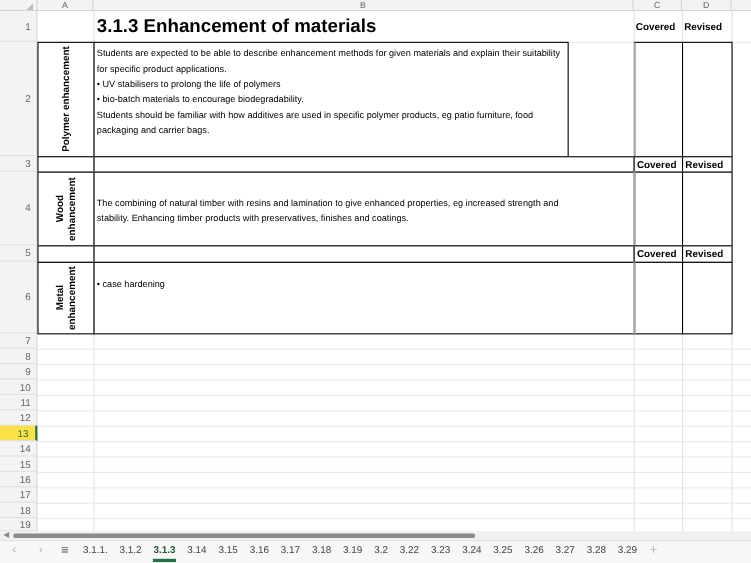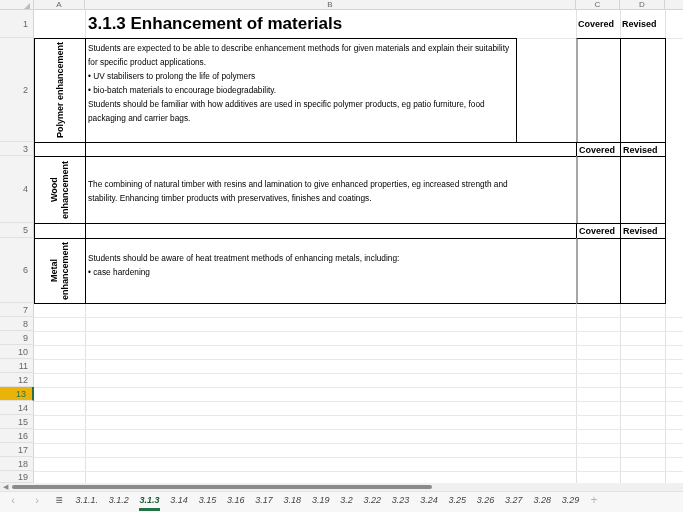--- a/index.html
+++ b/index.html
@@ -10,21 +10,21 @@
 
     
     .col-head-bar { left: 0; top: 0; width: 683px; height: 10px; background: #f3f3f3; border-bottom: 1px solid #d4d4d4; }
     .corner { left: 0; top: 0; width: 34px; height: 10px; border-right: 1px solid #d4d4d4; }
     .corner-tri { position: absolute; right: 3px; bottom: 1px; width: 0; height: 0; border-left: 6px solid transparent; border-bottom: 6px solid #bdbdbd; }
     .col-head { top: 0; height: 10px; font-size: 8px; line-height: 10px; color: #666; text-align: center; border-right: 1px solid #d4d4d4; }
 
     
     .row-head-bar { left: 0; top: 10px; width: 34px; height: 473px; background: #f3f3f3; border-right: 1px solid #d4d4d4; }
     .row-head { left: 0; width: 34px; font-size: 9px; color: #666; text-align: right; padding-right: 6px; display: flex; align-items: center; justify-content: flex-end; border-bottom: 1px solid #e0e0e0; }
-    .row-head.selected { background: #eab308; color: #217346; border-right: 2px solid #217346; }
+    .row-head.selected { background: #fde047; color: #217346; border-right: 2px solid #217346; }
 
     
     .grid-v { top: 10px; width: 1px; height: 473px; background: #e2e2e2; }
     .grid-h { left: 34px; height: 1px; width: 649px; background: #e8e8e8; }
 
     
     .cell { background: #fff; }
     .bk { border: 1px solid #000; }
     .title { left: 88px; top: 10px; height: 28px; font-size: 17px; font-weight: bold; line-height: 28px; font-family: "Liberation Sans", sans-serif; }
     .hdr-label { font-size: 9px; font-weight: bold; display: flex; align-items: center; }
@@ -37,21 +37,21 @@
     
     .hscroll-track { left: 0; top: 483px; width: 683px; height: 8px; background: #f0f0f0; }
     .hscroll-thumb { left: 12px; top: 485px; width: 420px; height: 4px; border-radius: 2px; background: #8a8a8a; }
     .hscroll-arrow { left: 3px; top: 483px; font-size: 7px; color: #8a8a8a; line-height: 8px; }
 
     
     .tabbar { left: 0; top: 491px; width: 683px; height: 21px; background: #f7f7f7; border-top: 1px solid #e3e3e3; }
     .tab-nav { top: 491px; height: 21px; font-size: 11px; color: #b0b0b0; line-height: 19px; text-align: center; width: 14px; }
     .tab-menu { left: 52px; top: 491px; height: 21px; width: 14px; font-size: 12px; color: #555; line-height: 19px; text-align: center; }
     .tabs { left: 70px; top: 491px; height: 21px; display: flex; }
-    .tab { font-size: 9px; color: #444; padding: 0 5.4px; line-height: 18px; height: 21px; position: relative; cursor: pointer; font-style: italic; }
+    .tab { font-size: 9px; color: #444; padding: 0 5.4px; line-height: 18px; height: 21px; position: relative; cursor: pointer; }
     .tab.active { font-weight: bold; color: #1e5a36; }
     .tab.active::after { content: ""; position: absolute; left: 5px; right: 5px; bottom: 1px; height: 3px; background: #217346; }
     .tab-add { font-size: 12px; color: #b5b5b5; line-height: 18px; padding: 0 6px; }
   </style>
 </head>
 <body>
 
 <div class="abs col-head-bar"></div>
 <div class="abs corner">
     <span class="corner-tri"></span>
@@ -141,21 +141,20 @@
 <div class="abs cell bk" style="left:85px;top:223px;width:492px;height:16px;"></div>
 <div class="abs cell hdr-label bk" style="left:576px;top:223px;width:45px;height:16px;padding-left:2px;">Covered</div>
 <div class="abs cell hdr-label bk" style="left:620px;top:223px;width:46px;height:16px;padding-left:2px;">Revised</div>
 
 <div class="abs cell bk" style="left:34px;top:238px;width:52px;height:66px;">
   <div class="vert-wrap" style="width:100%;height:100%;">
     <span class="vert"><span>Metal</span><br><span>enhancement</span></span>
   </div>
 </div>
 <div class="abs cell bk" style="left:85px;top:238px;width:492px;height:66px;padding-top:12px;">
-  <div class="body-text">Students should be aware of heat treatment methods of enhancing metals, including:</div>
   <div class="body-text">• case hardening</div>
 </div>
 <div class="abs cell" style="left:576px;top:238px;width:45px;height:66px;border-top:1px solid #000;border-bottom:1px solid #000;border-left:2px solid #a6a6a6;"></div>
 <div class="abs cell bk" style="left:620px;top:238px;width:46px;height:66px;"></div>
 
 <div class="abs hscroll-track"></div>
 <div class="abs hscroll-arrow">◀</div>
 <div class="abs hscroll-thumb"></div>
 
 <div class="abs tabbar"></div>

